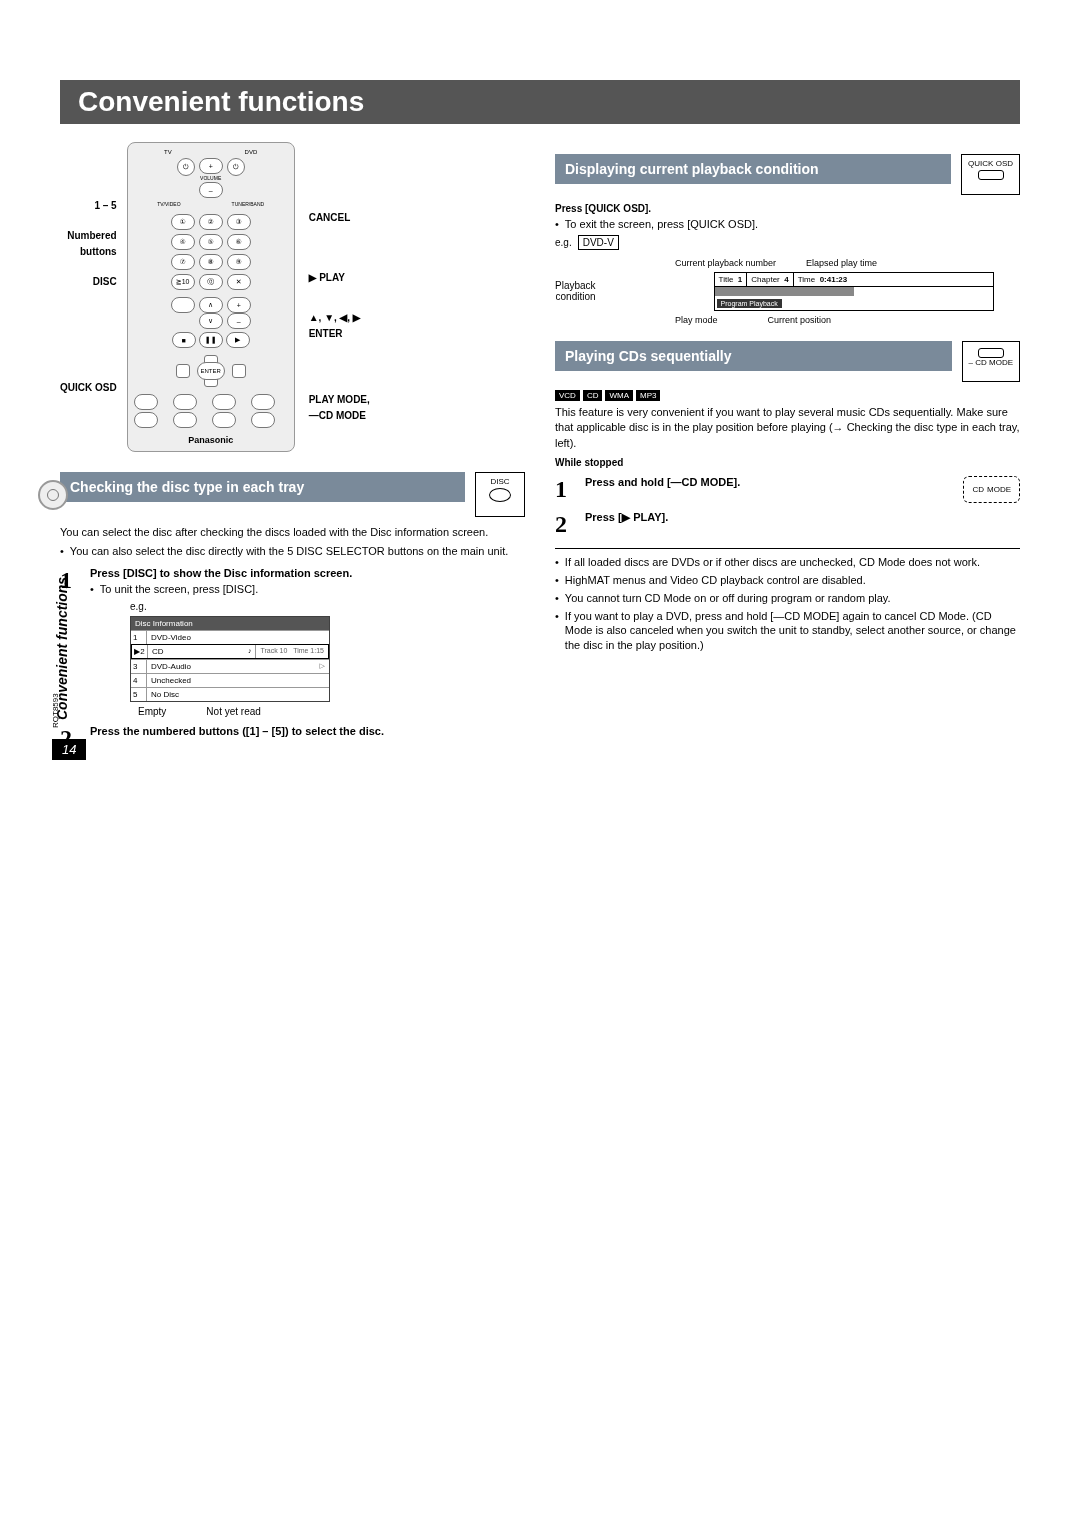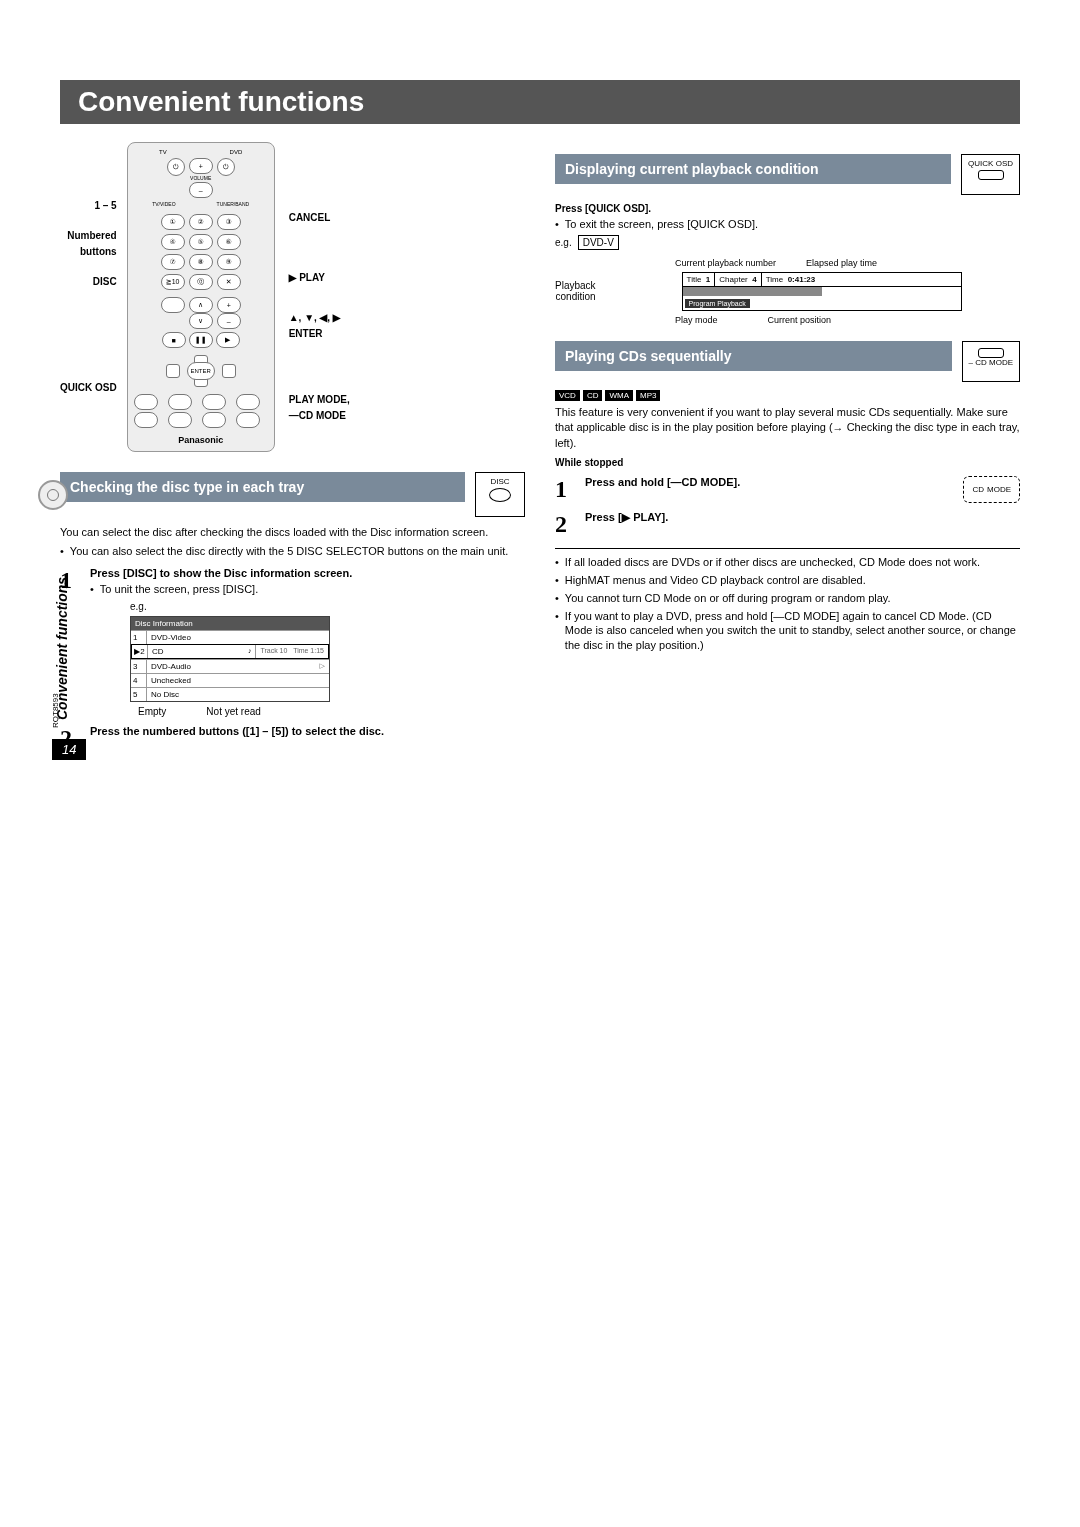--- a/index.html
+++ b/index.html
@@ -23,21 +23,21 @@
   }
   .columns { display: flex; gap: 30px; }
   .left-col { flex: 1; }
   .right-col { flex: 1; }
   .remote-area { display: flex; align-items: center; gap: 10px; margin-bottom: 20px; }
   .remote-labels-left { text-align: right; font-size: 10px; font-weight: bold; line-height: 1.6; }
   .remote-labels-left div { margin: 14px 0; }
   .remote-labels-right { text-align: left; font-size: 10px; font-weight: bold; line-height: 1.6; }
   .remote-labels-right div { margin: 14px 4px; }
   .remote-box {
-    width: 148px; height: 310px;
+    width: 168px; height: 310px;
     background: #eee;
     border: 1px solid #999;
     border-radius: 8px;
     padding: 6px;
     font-size: 6px;
     display: flex; flex-direction: column; align-items: center;
     gap: 3px;
   }
   .remote-grid { display: grid; grid-template-columns: repeat(3, 24px); gap: 4px; margin: 4px 0; }
   .remote-btn { width: 24px; height: 16px; border: 1px solid #777; border-radius: 8px; background: #fff; font-size: 7px; display:flex; align-items:center; justify-content:center; }
@@ -90,21 +90,21 @@
   .disc-info-table .row { display:flex; border-top:1px solid #999; }
   .disc-info-table .cell1 { width: 16px; padding:2px 2px; border-right:1px solid #999; }
   .disc-info-table .cell2 { flex:1; padding:2px 4px; }
   .disc-info-table .extra { font-size:7px; padding:2px 4px; color:#666; }
   .callout-row { display:flex; gap:40px; font-size:10px; margin-left:48px; margin-top:2px;}
   .format-tags { display:flex; gap:3px; margin: 3px 0; font-size:8px; }
   .format-tag { background:#000000; color:#fff; padding:1px 4px; }
   .format-tag.outline { background:#fff; color:#000; border:1px solid #000; }
   .osd-diagram { margin: 8px 0 16px 0; font-size: 9px; }
   .osd-labels-top { display:flex; gap:30px; margin-left: 120px; margin-bottom:4px; }
-  .osd-box { border:1px solid #000; width: 280px; margin-left:80px; }
+  .osd-box { border:1px solid #000; width: 280px; margin-left:112px; }
   .osd-box-inner { display:flex; }
   .osd-cell { border-right:1px solid #000; padding:2px 4px; font-size:8px; }
   .osd-cell:last-child { border-right:none; }
   .osd-bar { height:10px; border-top:1px solid #000; display:flex; }
   .osd-bar-fill { background:#888; width:50%; }
   .osd-pgm { padding:1px 4px; background:#333; color:#fff; font-size:7px; display:inline-block; }
   .osd-bottom-labels { display:flex; gap:50px; margin-left:120px; margin-top:4px; }
   .cd-mode-icon { border:1px dashed #000; border-radius:6px; padding:4px 8px; font-size:8px; display:inline-flex; align-items:center; gap:3px; float:right; margin-left:10px;}
   .side-tab {
     position: absolute;

